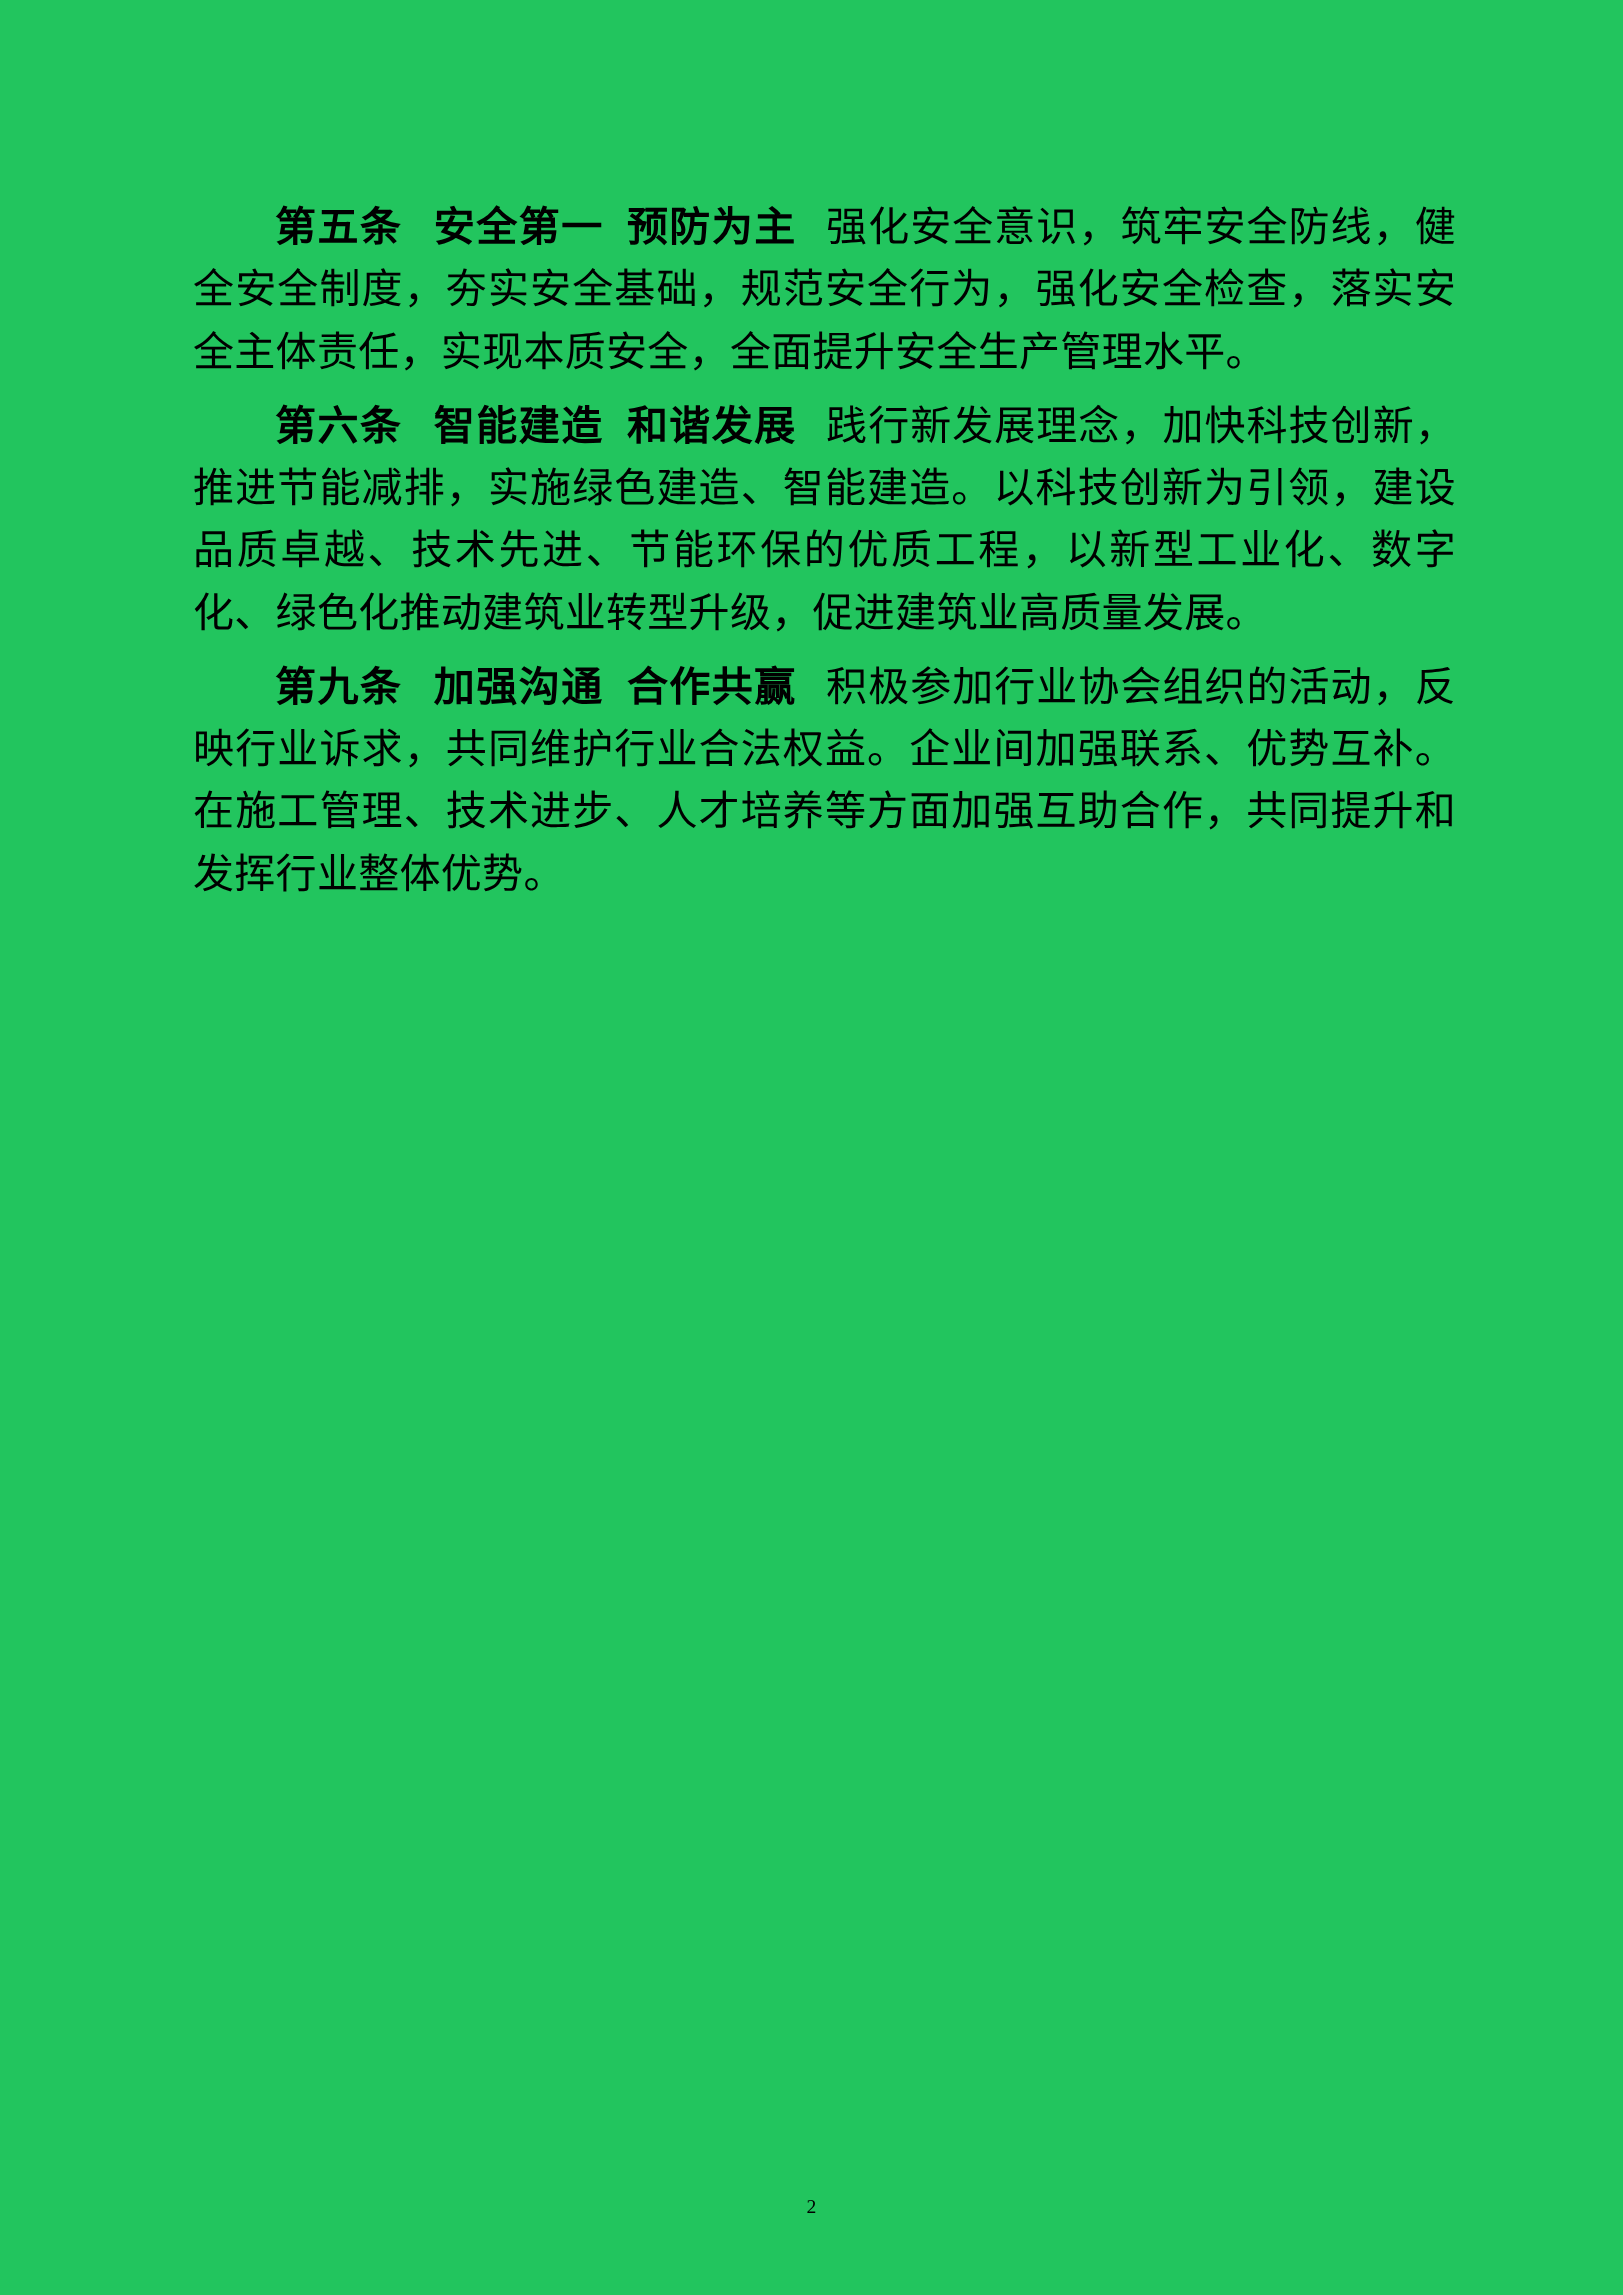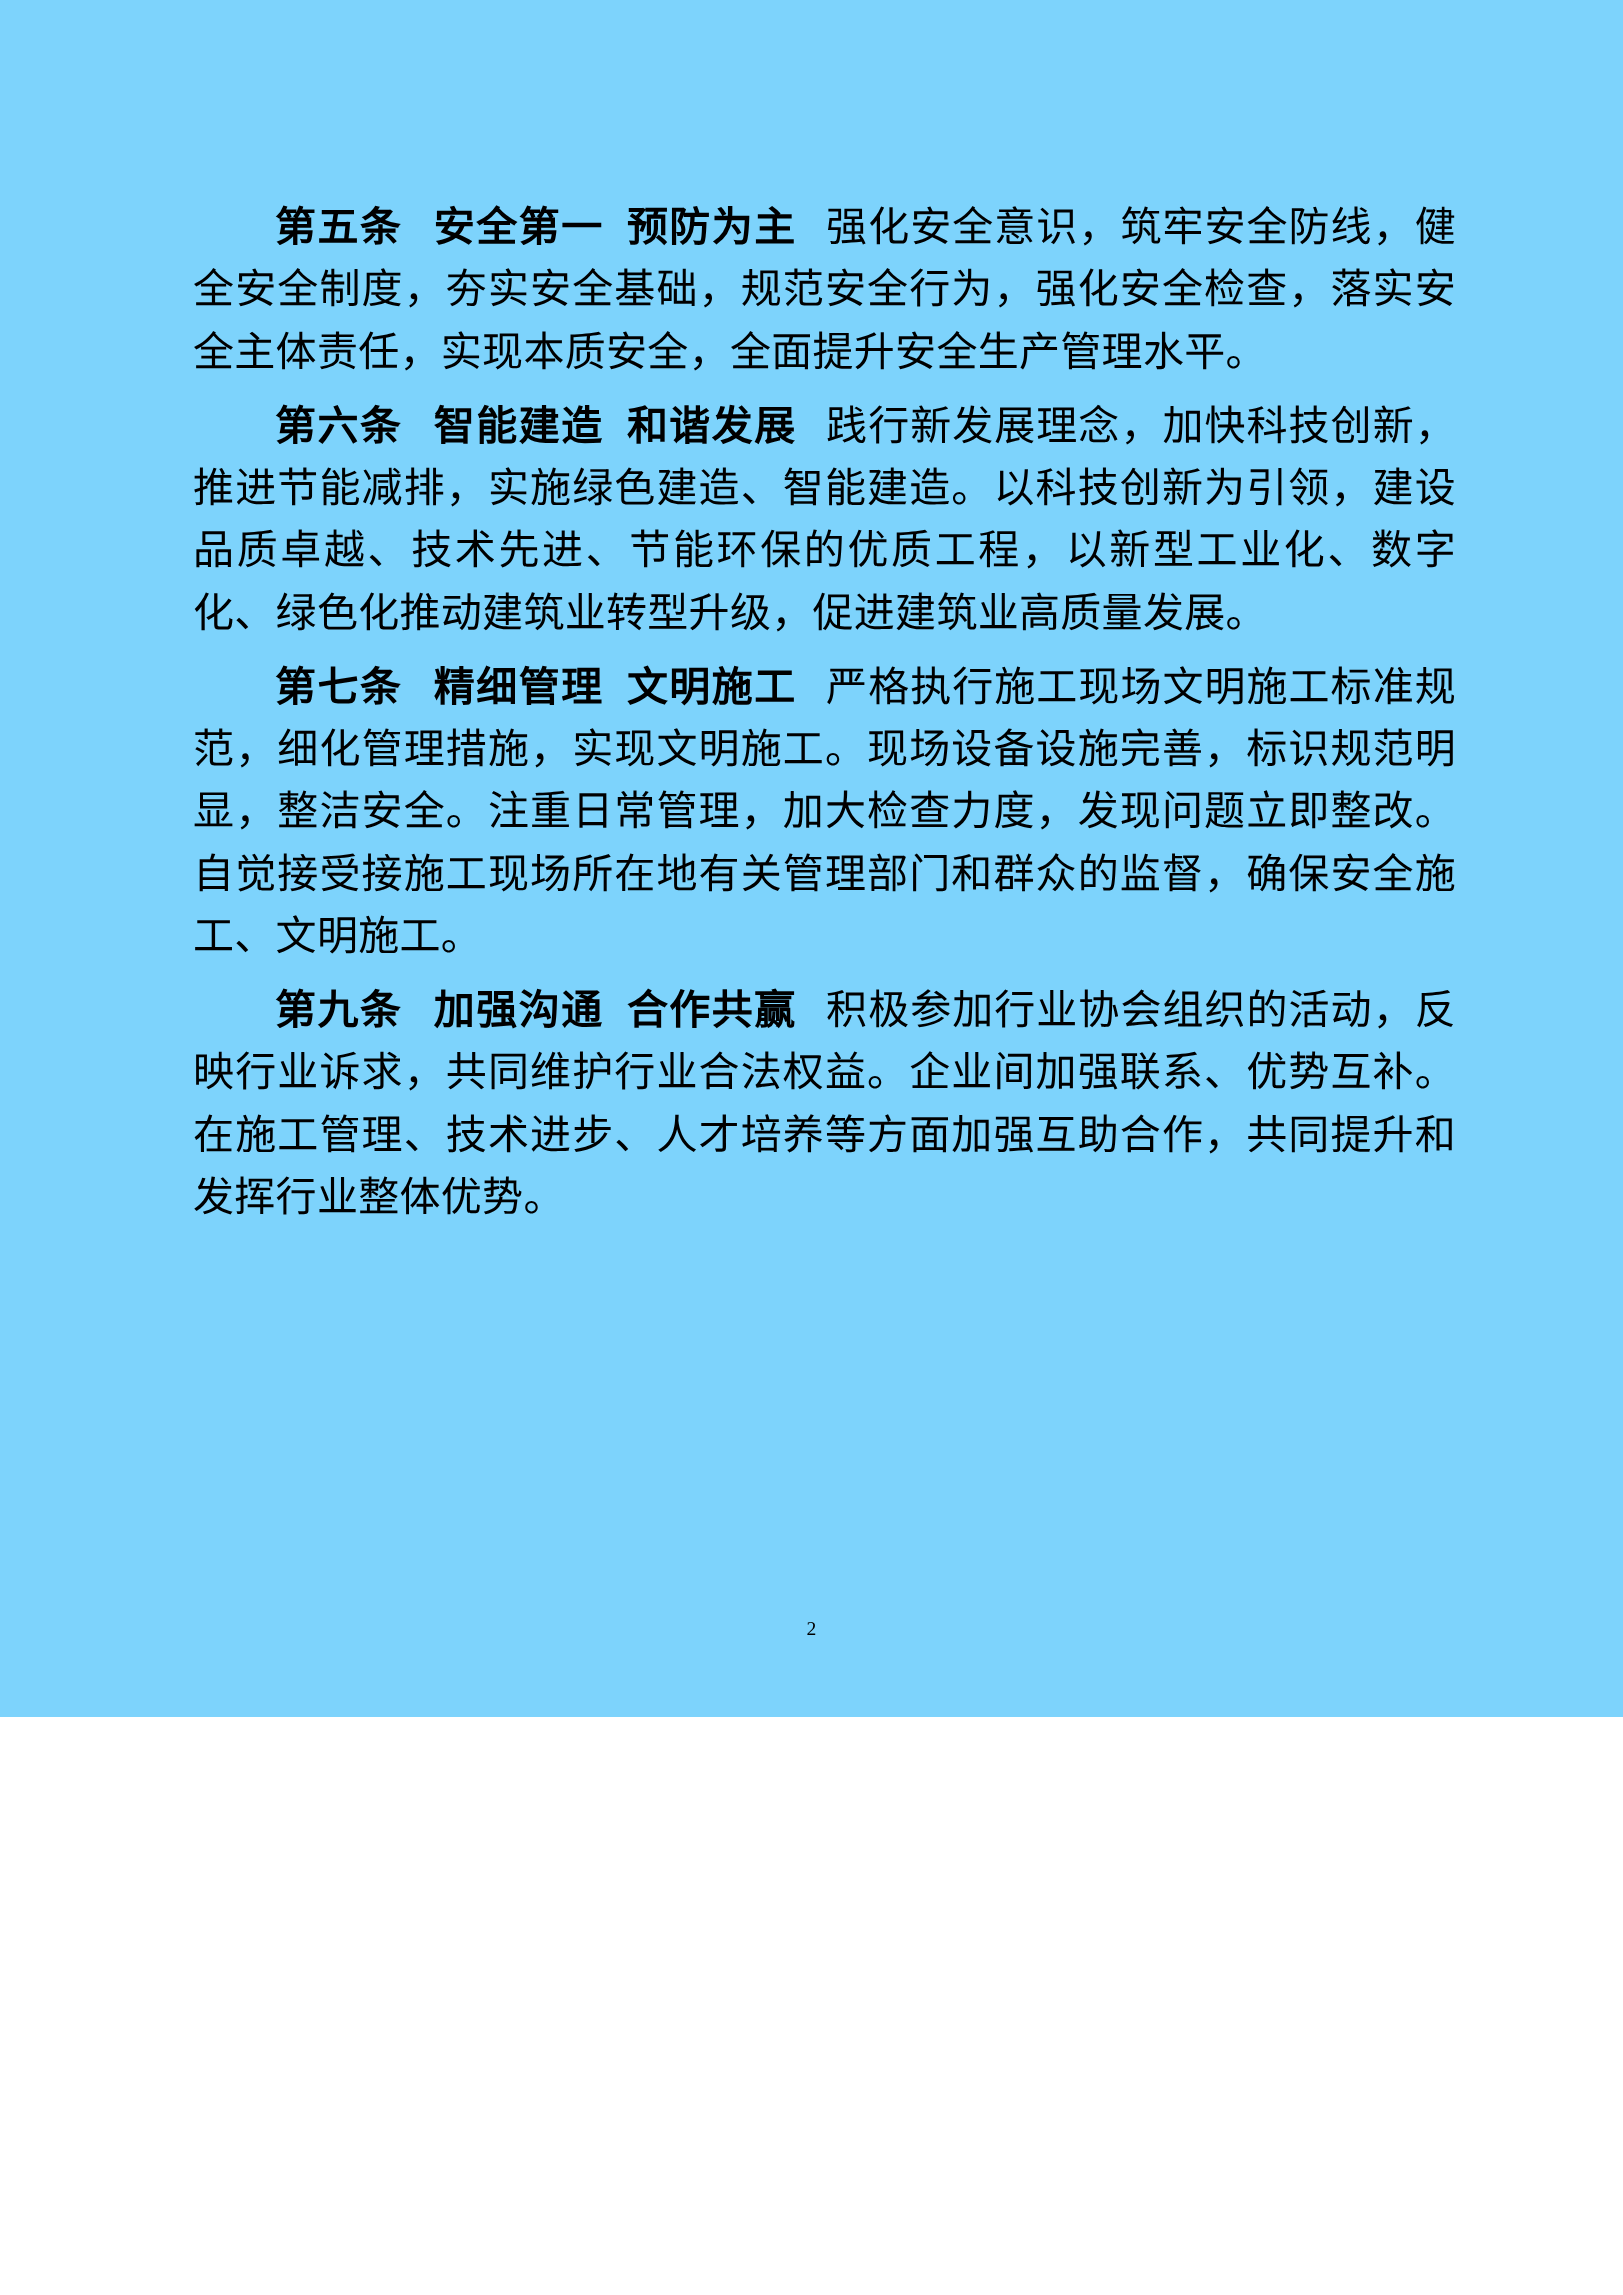--- a/index.html
+++ b/index.html
@@ -10,24 +10,24 @@
   body {
     width: 1623px;
     height: 2295px;
     font-family: "Liberation Serif", "DejaVu Serif", serif;
     color: #000000;
     -webkit-font-smoothing: antialiased;
   }
   .page {
     position: relative;
     width: 1623px;
-    height: 1717px;
+    height: 2295px;
     box-sizing: border-box;
     padding: 196px 167px 0 193px;
-    background: #7dd3fc;
+    background: #22c55e;
   }
   .article {
     margin: 0 0 11.8px 0;
     font-size: 41px;
     line-height: 1.52;
     text-align: justify;
     text-justify: inter-ideograph;
     text-indent: 2em;
     letter-spacing: 0.3px;
     word-break: break-all;
@@ -69,23 +69,20 @@
 <div class="page">
 
   <p class="article">
     <span class="heading"><span>第五条</span><span class="gap-large"></span><span>安全第一</span><span class="gap-small"></span><span>预防为主</span></span><span class="lead-gap"></span><span class="body-text">强化安全意识，筑牢安全防线，健全安全制度，夯实安全基础，规范安全行为，强化安全检查，落实安全主体责任，实现本质安全，全面提升安全生产管理水平。</span>
   </p>
 
   <p class="article">
     <span class="heading"><span>第六条</span><span class="gap-large"></span><span>智能建造</span><span class="gap-small"></span><span>和谐发展</span></span><span class="lead-gap"></span><span class="body-text">践行新发展理念，加快科技创新，推进节能减排，实施绿色建造、智能建造。以科技创新为引领，建设品质卓越、技术先进、节能环保的优质工程，以新型工业化、数字化、绿色化推动建筑业转型升级，促进建筑业高质量发展。</span>
   </p>
 
-  <p class="article">
-    <span class="heading"><span>第七条</span><span class="gap-large"></span><span>精细管理</span><span class="gap-small"></span><span>文明施工</span></span><span class="lead-gap"></span><span class="body-text">严格执行施工现场文明施工标准规范，细化管理措施，实现文明施工。现场设备设施完善，标识规范明显，整洁安全。注重日常管理，加大检查力度，发现问题立即整改。自觉接受接施工现场所在地有关管理部门和群众的监督，确保安全施工、文明施工。</span>
-  </p>
 
 
   <p class="article">
     <span class="heading"><span>第九条</span><span class="gap-large"></span><span>加强沟通</span><span class="gap-small"></span><span>合作共赢</span></span><span class="lead-gap"></span><span class="body-text">积极参加行业协会组织的活动，反映行业诉求，共同维护行业合法权益。企业间加强联系、优势互补。在施工管理、技术进步、人才培养等方面加强互助合作，共同提升和发挥行业整体优势。</span>
   </p>
 
   <div class="page-number">2</div>
 
 </div>
 

